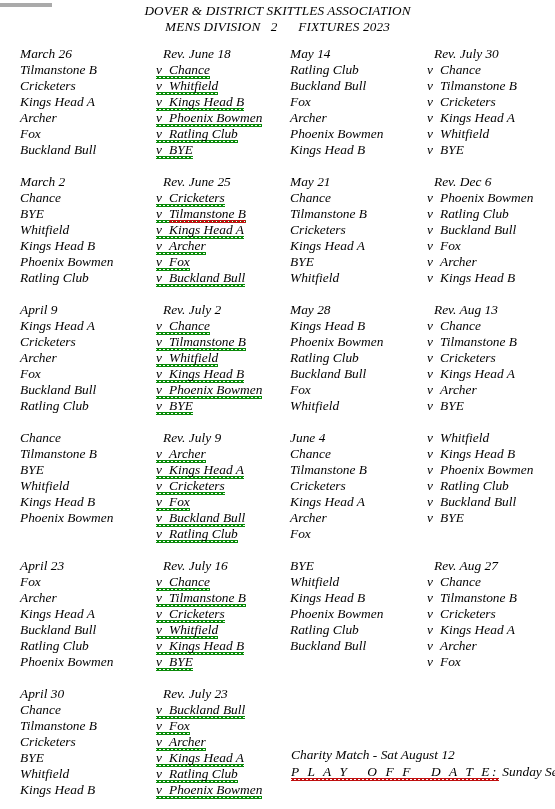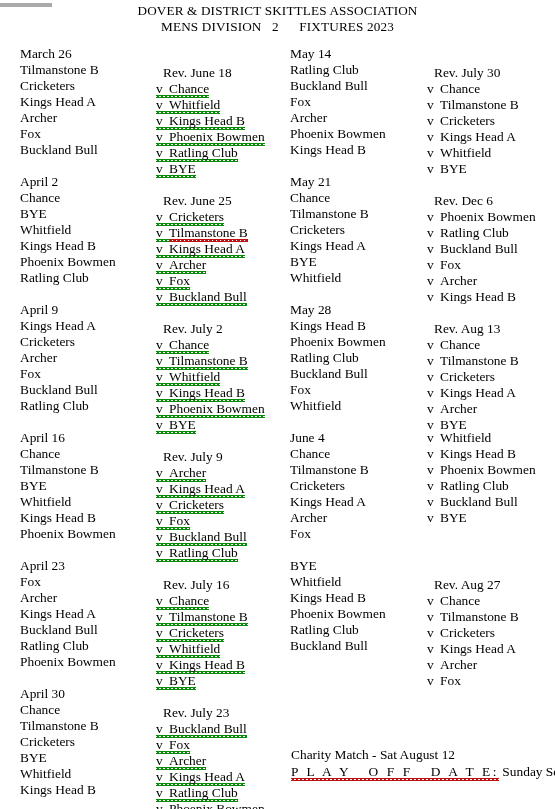--- a/index.html
+++ b/index.html
@@ -15,20 +15,21 @@
     overflow: hidden;
     font-family: "Liberation Serif", "DejaVu Serif", serif;
     color: #000000;
     -webkit-font-smoothing: antialiased;
   }
 
   .page {
     position: relative;
     width: 555px;
     height: 635px;
+    font-style: italic;
   }
 
   
   .corner-mark {
     position: absolute;
     left: 0;
     top: 3px;
     width: 52px;
     height: 4px;
     background: #aaaaaa;
@@ -75,21 +76,20 @@
   .col-4 { left: 427px; width: 128px; }
 
   .date-label {
     font-size: 13.4px;
     line-height: 16px;
     height: 16px;
     white-space: pre;
   }
   .date-label.rev {
     padding-left: 7px;
-    margin-top: 19px;
   }
 
   .team-line {
     font-size: 13.4px;
     line-height: 16px;
     height: 16px;
     white-space: pre;
   }
 
   
@@ -189,21 +189,21 @@
           <div class="team-line"><span class="vs">v</span><span>Chance</span></div>
           <div class="team-line"><span class="vs">v</span><span>Tilmanstone B</span></div>
           <div class="team-line"><span class="vs">v</span><span>Cricketers</span></div>
           <div class="team-line"><span class="vs">v</span><span>Kings Head A</span></div>
           <div class="team-line"><span class="vs">v</span><span>Whitfield</span></div>
           <div class="team-line"><span class="vs">v</span><span>BYE</span></div>
         </div>
       </div>
       <div class="week-row">
         <div class="col col-1">
-          <div class="date-label">April 2</div>
+          <div class="date-label">March 2</div>
           <div class="team-line">Chance</div>
           <div class="team-line">BYE</div>
           <div class="team-line">Whitfield</div>
           <div class="team-line">Kings Head B</div>
           <div class="team-line">Phoenix Bowmen</div>
           <div class="team-line">Ratling Club</div>
         </div>
         <div class="col col-2">
           <div class="date-label rev">Rev. June 25</div>
           <div class="team-line"><span class="sq-green"><span class="vs">v</span><span>Cricketers</span></span></div>
@@ -265,21 +265,20 @@
           <div class="team-line"><span class="vs">v</span><span>Chance</span></div>
           <div class="team-line"><span class="vs">v</span><span>Tilmanstone B</span></div>
           <div class="team-line"><span class="vs">v</span><span>Cricketers</span></div>
           <div class="team-line"><span class="vs">v</span><span>Kings Head A</span></div>
           <div class="team-line"><span class="vs">v</span><span>Archer</span></div>
           <div class="team-line"><span class="vs">v</span><span>BYE</span></div>
         </div>
       </div>
       <div class="week-row">
         <div class="col col-1">
-          <div class="date-label">April 16</div>
           <div class="team-line">Chance</div>
           <div class="team-line">Tilmanstone B</div>
           <div class="team-line">BYE</div>
           <div class="team-line">Whitfield</div>
           <div class="team-line">Kings Head B</div>
           <div class="team-line">Phoenix Bowmen</div>
         </div>
         <div class="col col-2">
           <div class="date-label rev">Rev. July 9</div>
           <div class="team-line"><span class="sq-green"><span class="vs">v</span><span>Archer</span></span></div>

